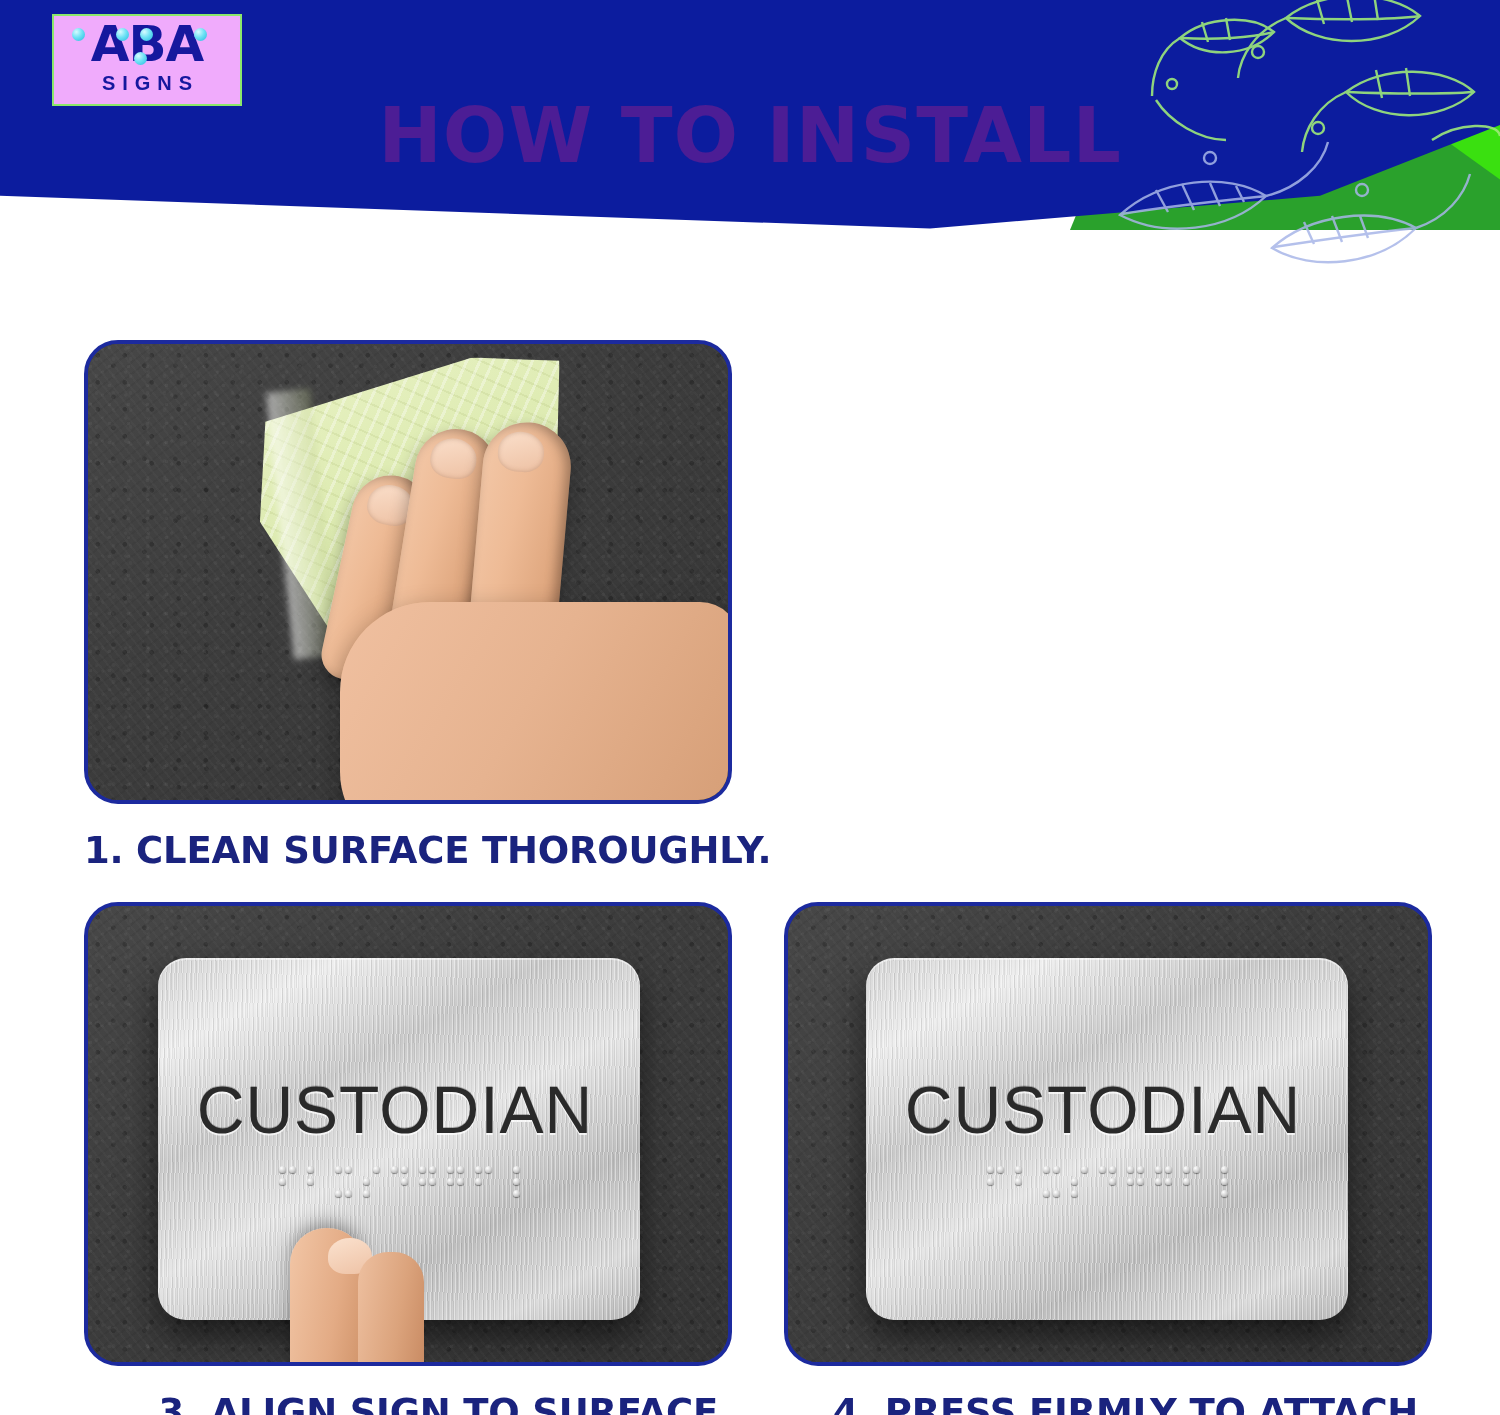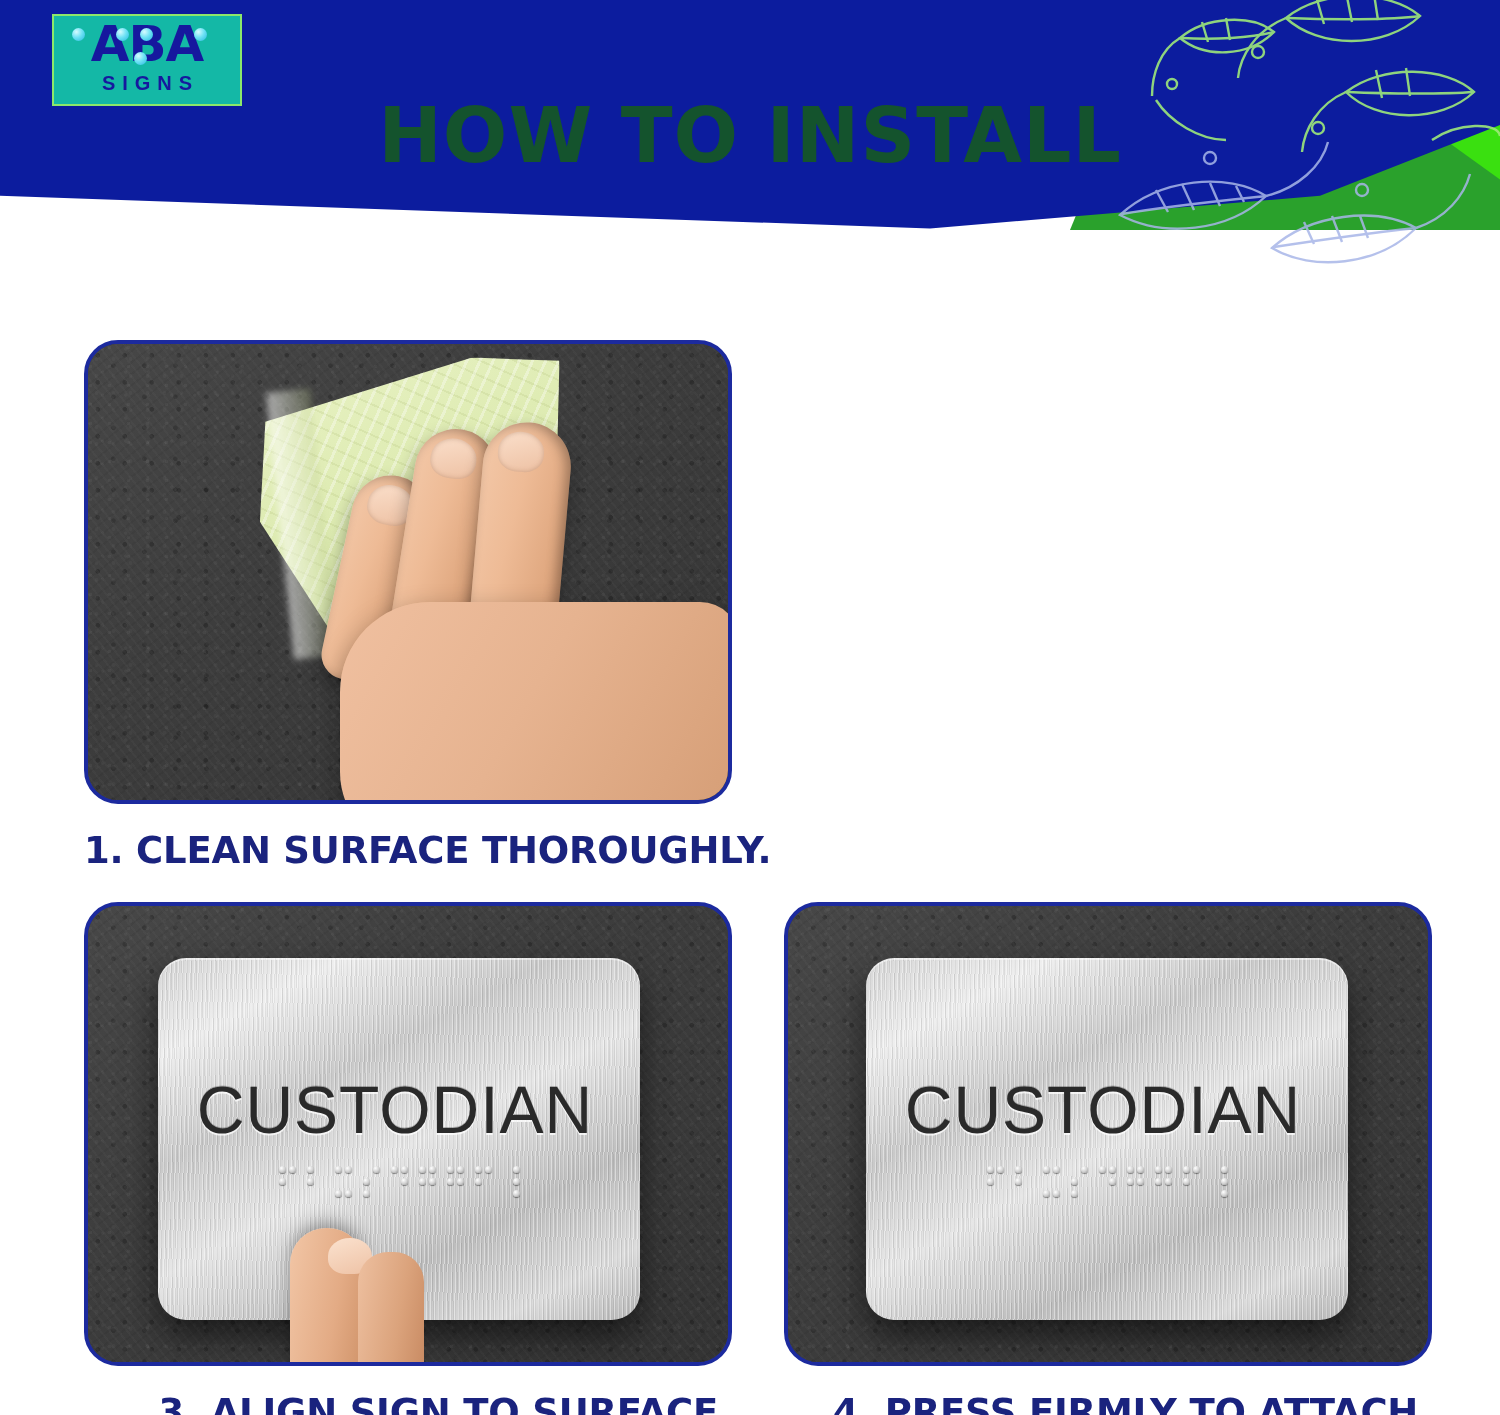--- a/index.html
+++ b/index.html
@@ -34,21 +34,21 @@
   .leaf-layer {
     position:absolute; right:0; top:0; width:440px; height:272px;
     pointer-events:none;
   }
   .leaf-layer svg { display:block; width:440px; height:272px; }
 
   
   .logo {
     position:absolute; left:52px; top:14px;
     width:190px; height:92px;
-    background:#14b8a6;
+    background:#f0abfc;
     border:2px solid #8ce86a;
     display:flex; flex-direction:column; align-items:center; justify-content:flex-start;
     padding-top:2px;
   }
   .logo-aba {
     position:relative;
     font-family:"DejaVu Sans", sans-serif;
     font-weight:bold; font-size:50px; line-height:52px;
     color:#16189e; letter-spacing:-1px;
   }
@@ -63,21 +63,21 @@
     color:#16189e; letter-spacing:7px;
     text-indent:7px;
   }
   .hdr-title {
     position:absolute; left:0; top:96px; width:1500px;
     text-align:center;
     font-family:"DejaVu Sans", sans-serif;
     font-weight:bold;
     font-size:76px; line-height:80px;
     letter-spacing:1px;
-    color:#14532d;
+    color:#4c1d95;
   }
 
   
   .grid {
     position:absolute; left:0; top:290px; width:1500px; height:1125px;
   }
   .step {
     position:absolute; width:648px;
   }
   .step-1 { left:84px;  top:50px;  }

